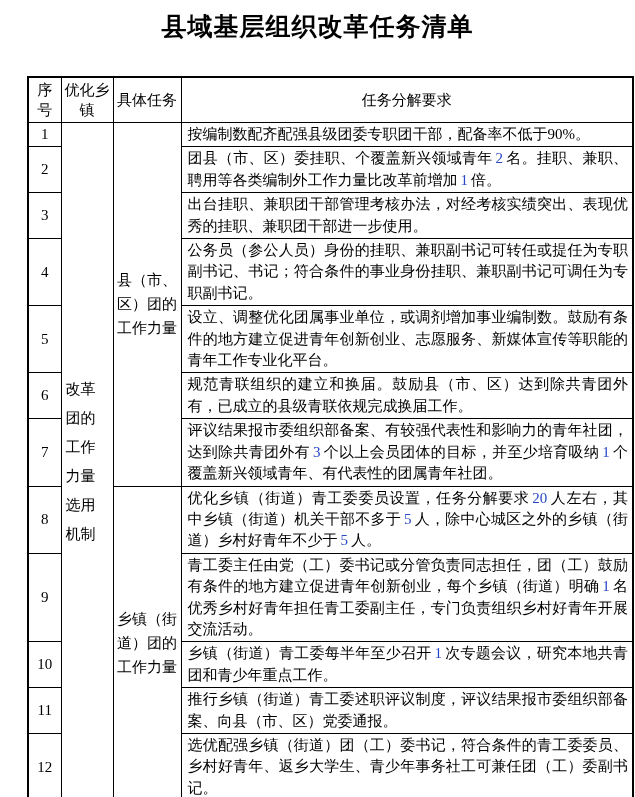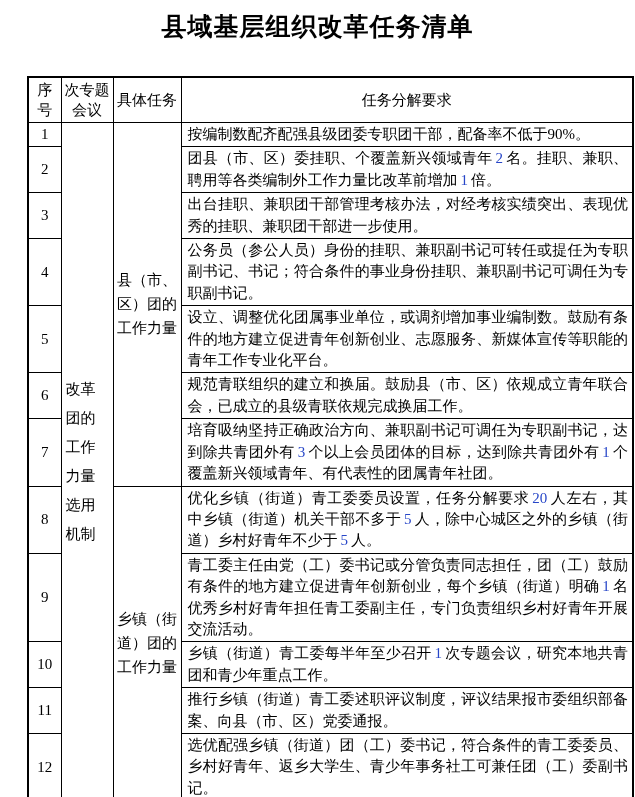--- a/index.html
+++ b/index.html
@@ -77,21 +77,21 @@
   <table class="task-table">
     <colgroup>
       <col style="width:33px">
       <col style="width:52px">
       <col style="width:68px">
       <col style="width:452px">
     </colgroup>
     <thead>
       <tr>
         <th>序号</th>
-        <th>次专题会议</th>
+        <th>优化乡镇</th>
         <th>具体任务</th>
         <th>任务分解要求</th>
       </tr>
     </thead>
     <tbody>
         <tr>
           <td class="num-cell">1</td>
           <td rowspan="12" class="reform-cell">改革团的工作力量选用机制</td>
           <td rowspan="7" class="group-cell">县（市、区）团的工作力量</td>
           <td class="req-cell"><span>按编制数配齐配强县级团委专职团干部，配备率不低于90%。</span></td>
@@ -107,25 +107,25 @@
         <tr>
           <td class="num-cell">4</td>
           <td class="req-cell"><span>公务员（参公人员）身份的挂职、兼职副书记可转任或提任为专职副书记、书记；符合条件的事业身份挂职、兼职副书记可调任为专职副书记。</span></td>
         </tr>
         <tr>
           <td class="num-cell">5</td>
           <td class="req-cell"><span>设立、调整优化团属事业单位，或调剂增加事业编制数。鼓励有条件的地方建立促进青年创新创业、志愿服务、新媒体宣传等职能的青年工作专业化平台。</span></td>
         </tr>
         <tr>
           <td class="num-cell">6</td>
-          <td class="req-cell"><span>规范青联组织的建立和换届。鼓励县（市、区）依规成立青年联合会，已成立的县级青联依规完成换届工作。</span></td>
+          <td class="req-cell"><span>规范青联组织的建立和换届。鼓励县（市、区）达到除共青团外有，已成立的县级青联依规完成换届工作。</span></td>
         </tr>
         <tr>
           <td class="num-cell">7</td>
-          <td class="req-cell"><span>培育吸纳坚持正确政治方向、兼职副书记可调任为专职副书记，达到除共青团外有</span><span class="num-highlight">3</span><span>个以上会员团体的目标，达到除共青团外有</span><span class="num-highlight">1</span><span>个覆盖新兴领域青年、有代表性的团属青年社团。</span></td>
+          <td class="req-cell"><span>评议结果报市委组织部备案、有较强代表性和影响力的青年社团，达到除共青团外有</span><span class="num-highlight">3</span><span>个以上会员团体的目标，并至少培育吸纳</span><span class="num-highlight">1</span><span>个覆盖新兴领域青年、有代表性的团属青年社团。</span></td>
         </tr>
         <tr>
           <td class="num-cell">8</td>
           <td rowspan="5" class="group-cell">乡镇（街道）团的工作力量</td>
           <td class="req-cell"><span>优化乡镇（街道）青工委委员设置，任务分解要求</span><span class="num-highlight">20</span><span>人左右，其中乡镇（街道）机关干部不多于</span><span class="num-highlight">5</span><span>人，除中心城区之外的乡镇（街道）乡村好青年不少于</span><span class="num-highlight">5</span><span>人。</span></td>
         </tr>
         <tr>
           <td class="num-cell">9</td>
           <td class="req-cell"><span>青工委主任由党（工）委书记或分管负责同志担任，团（工）鼓励有条件的地方建立促进青年创新创业，每个乡镇（街道）明确</span><span class="num-highlight">1</span><span>名优秀乡村好青年担任青工委副主任，专门负责组织乡村好青年开展交流活动。</span></td>
         </tr>

